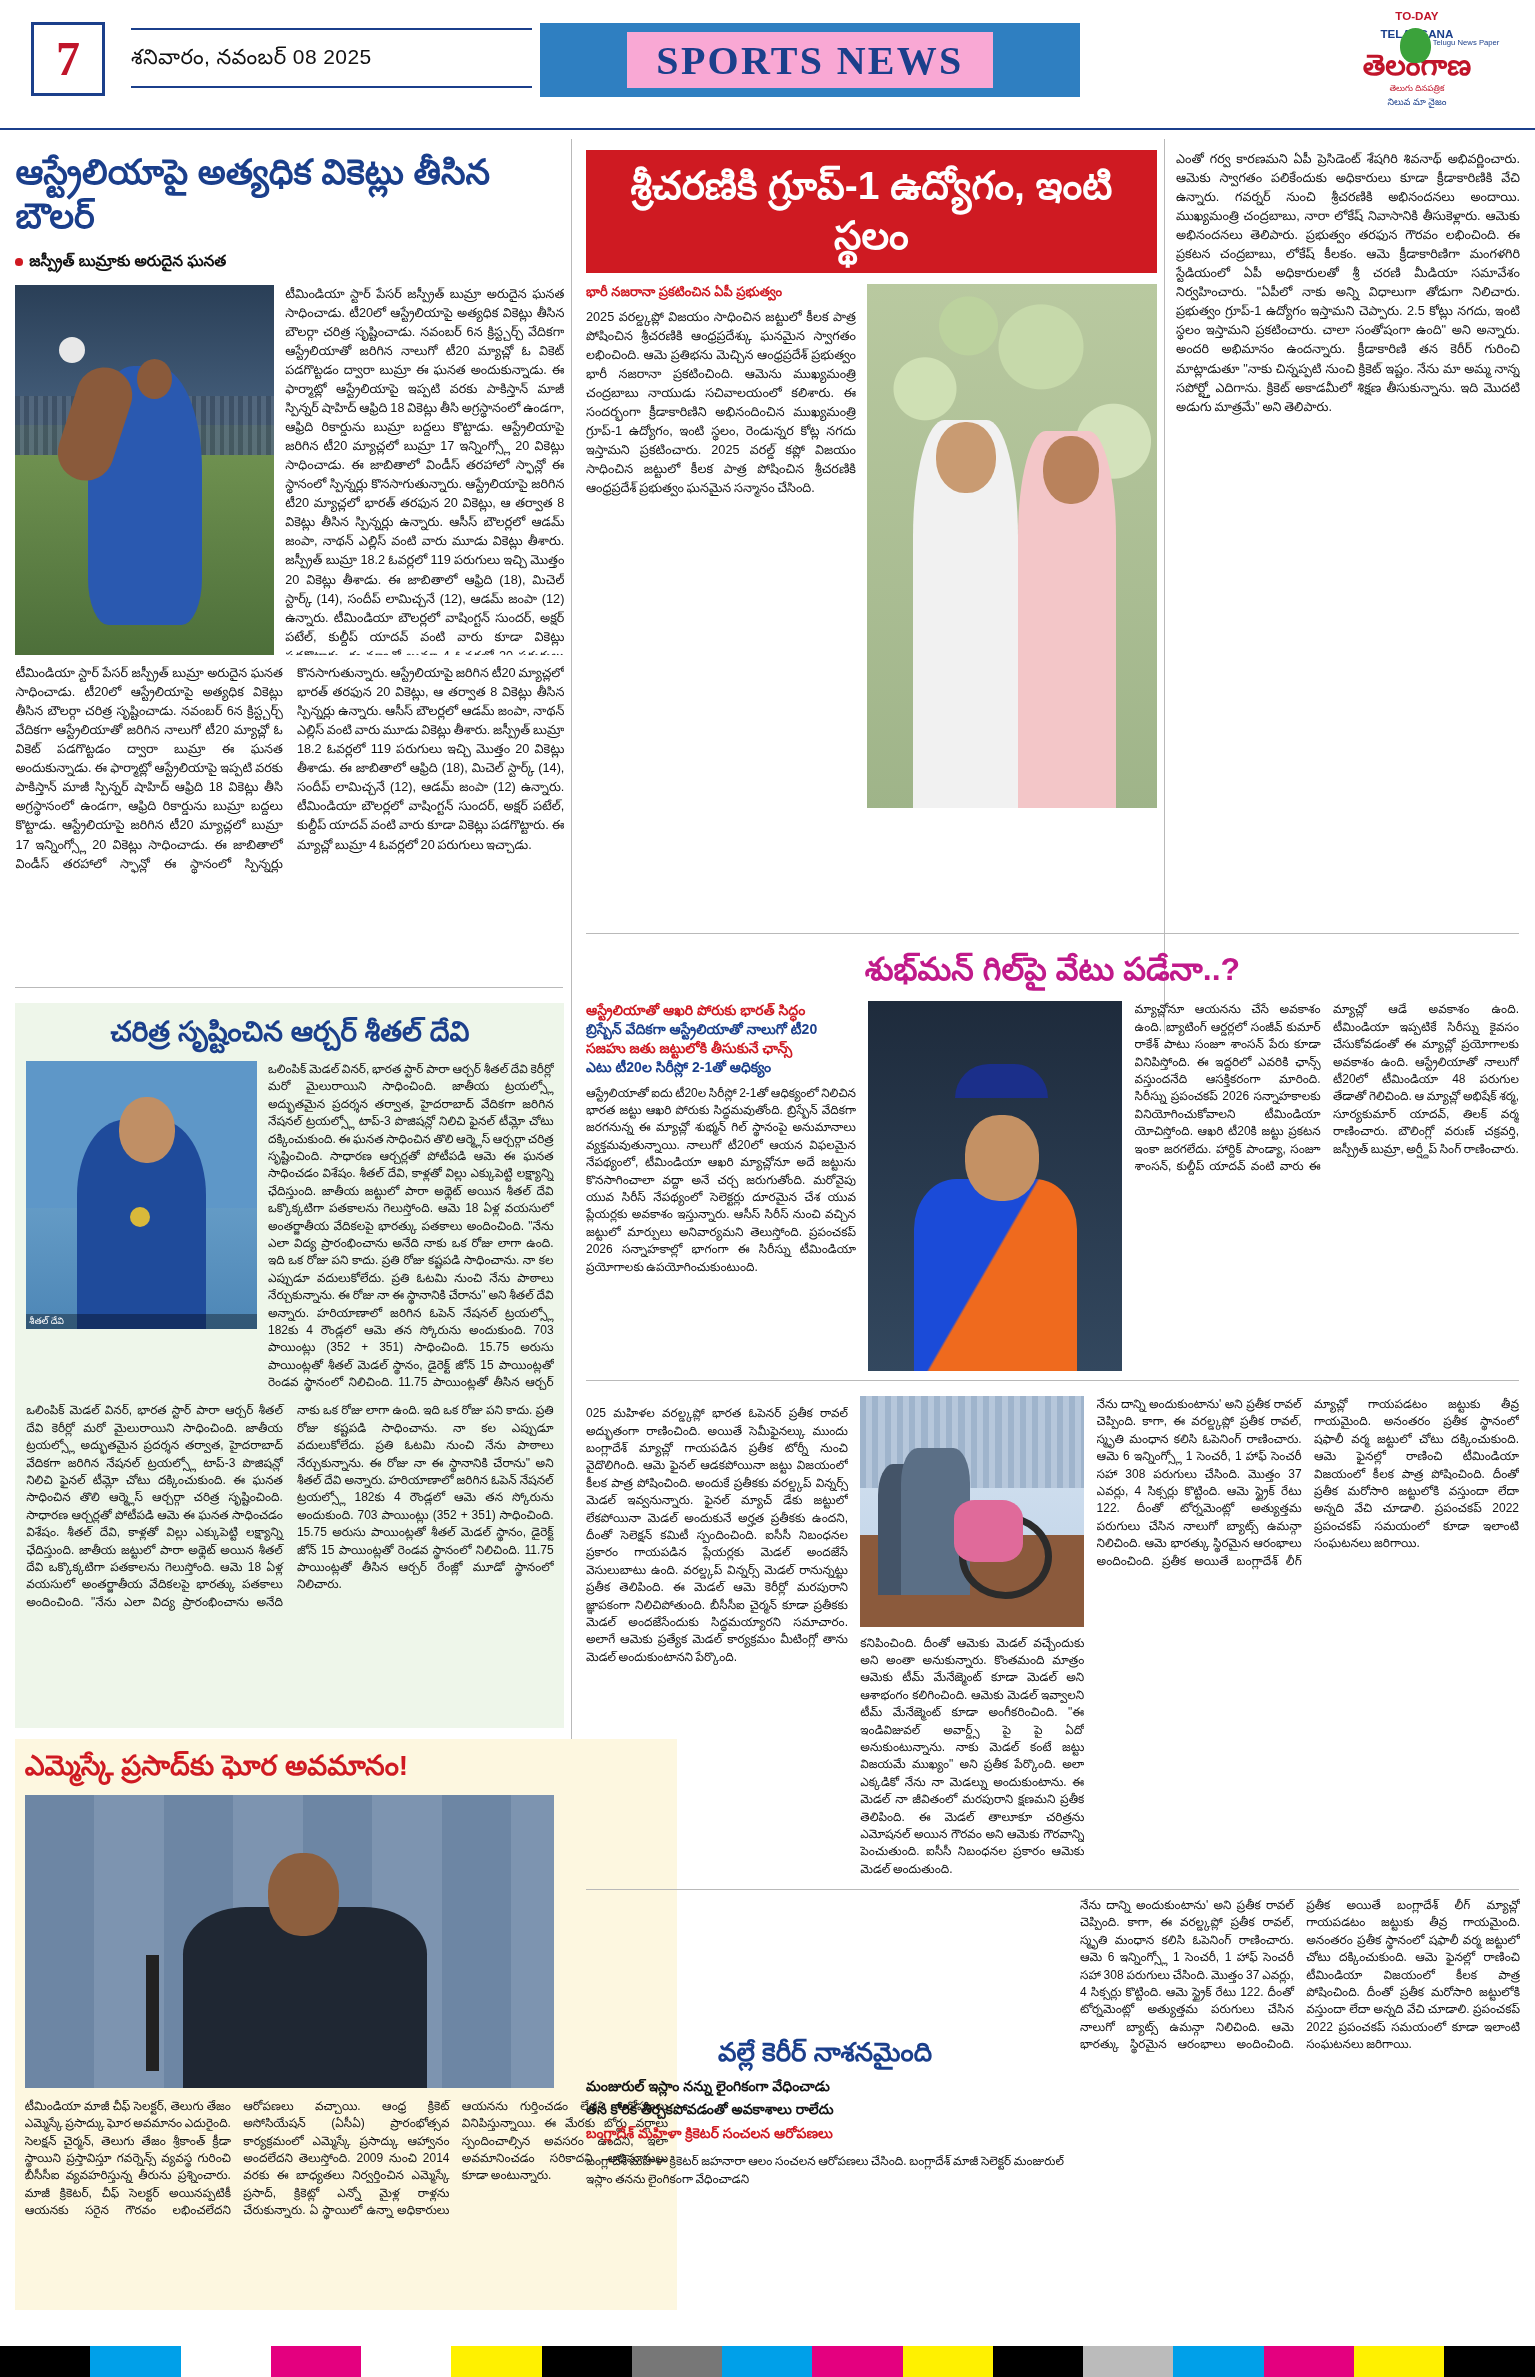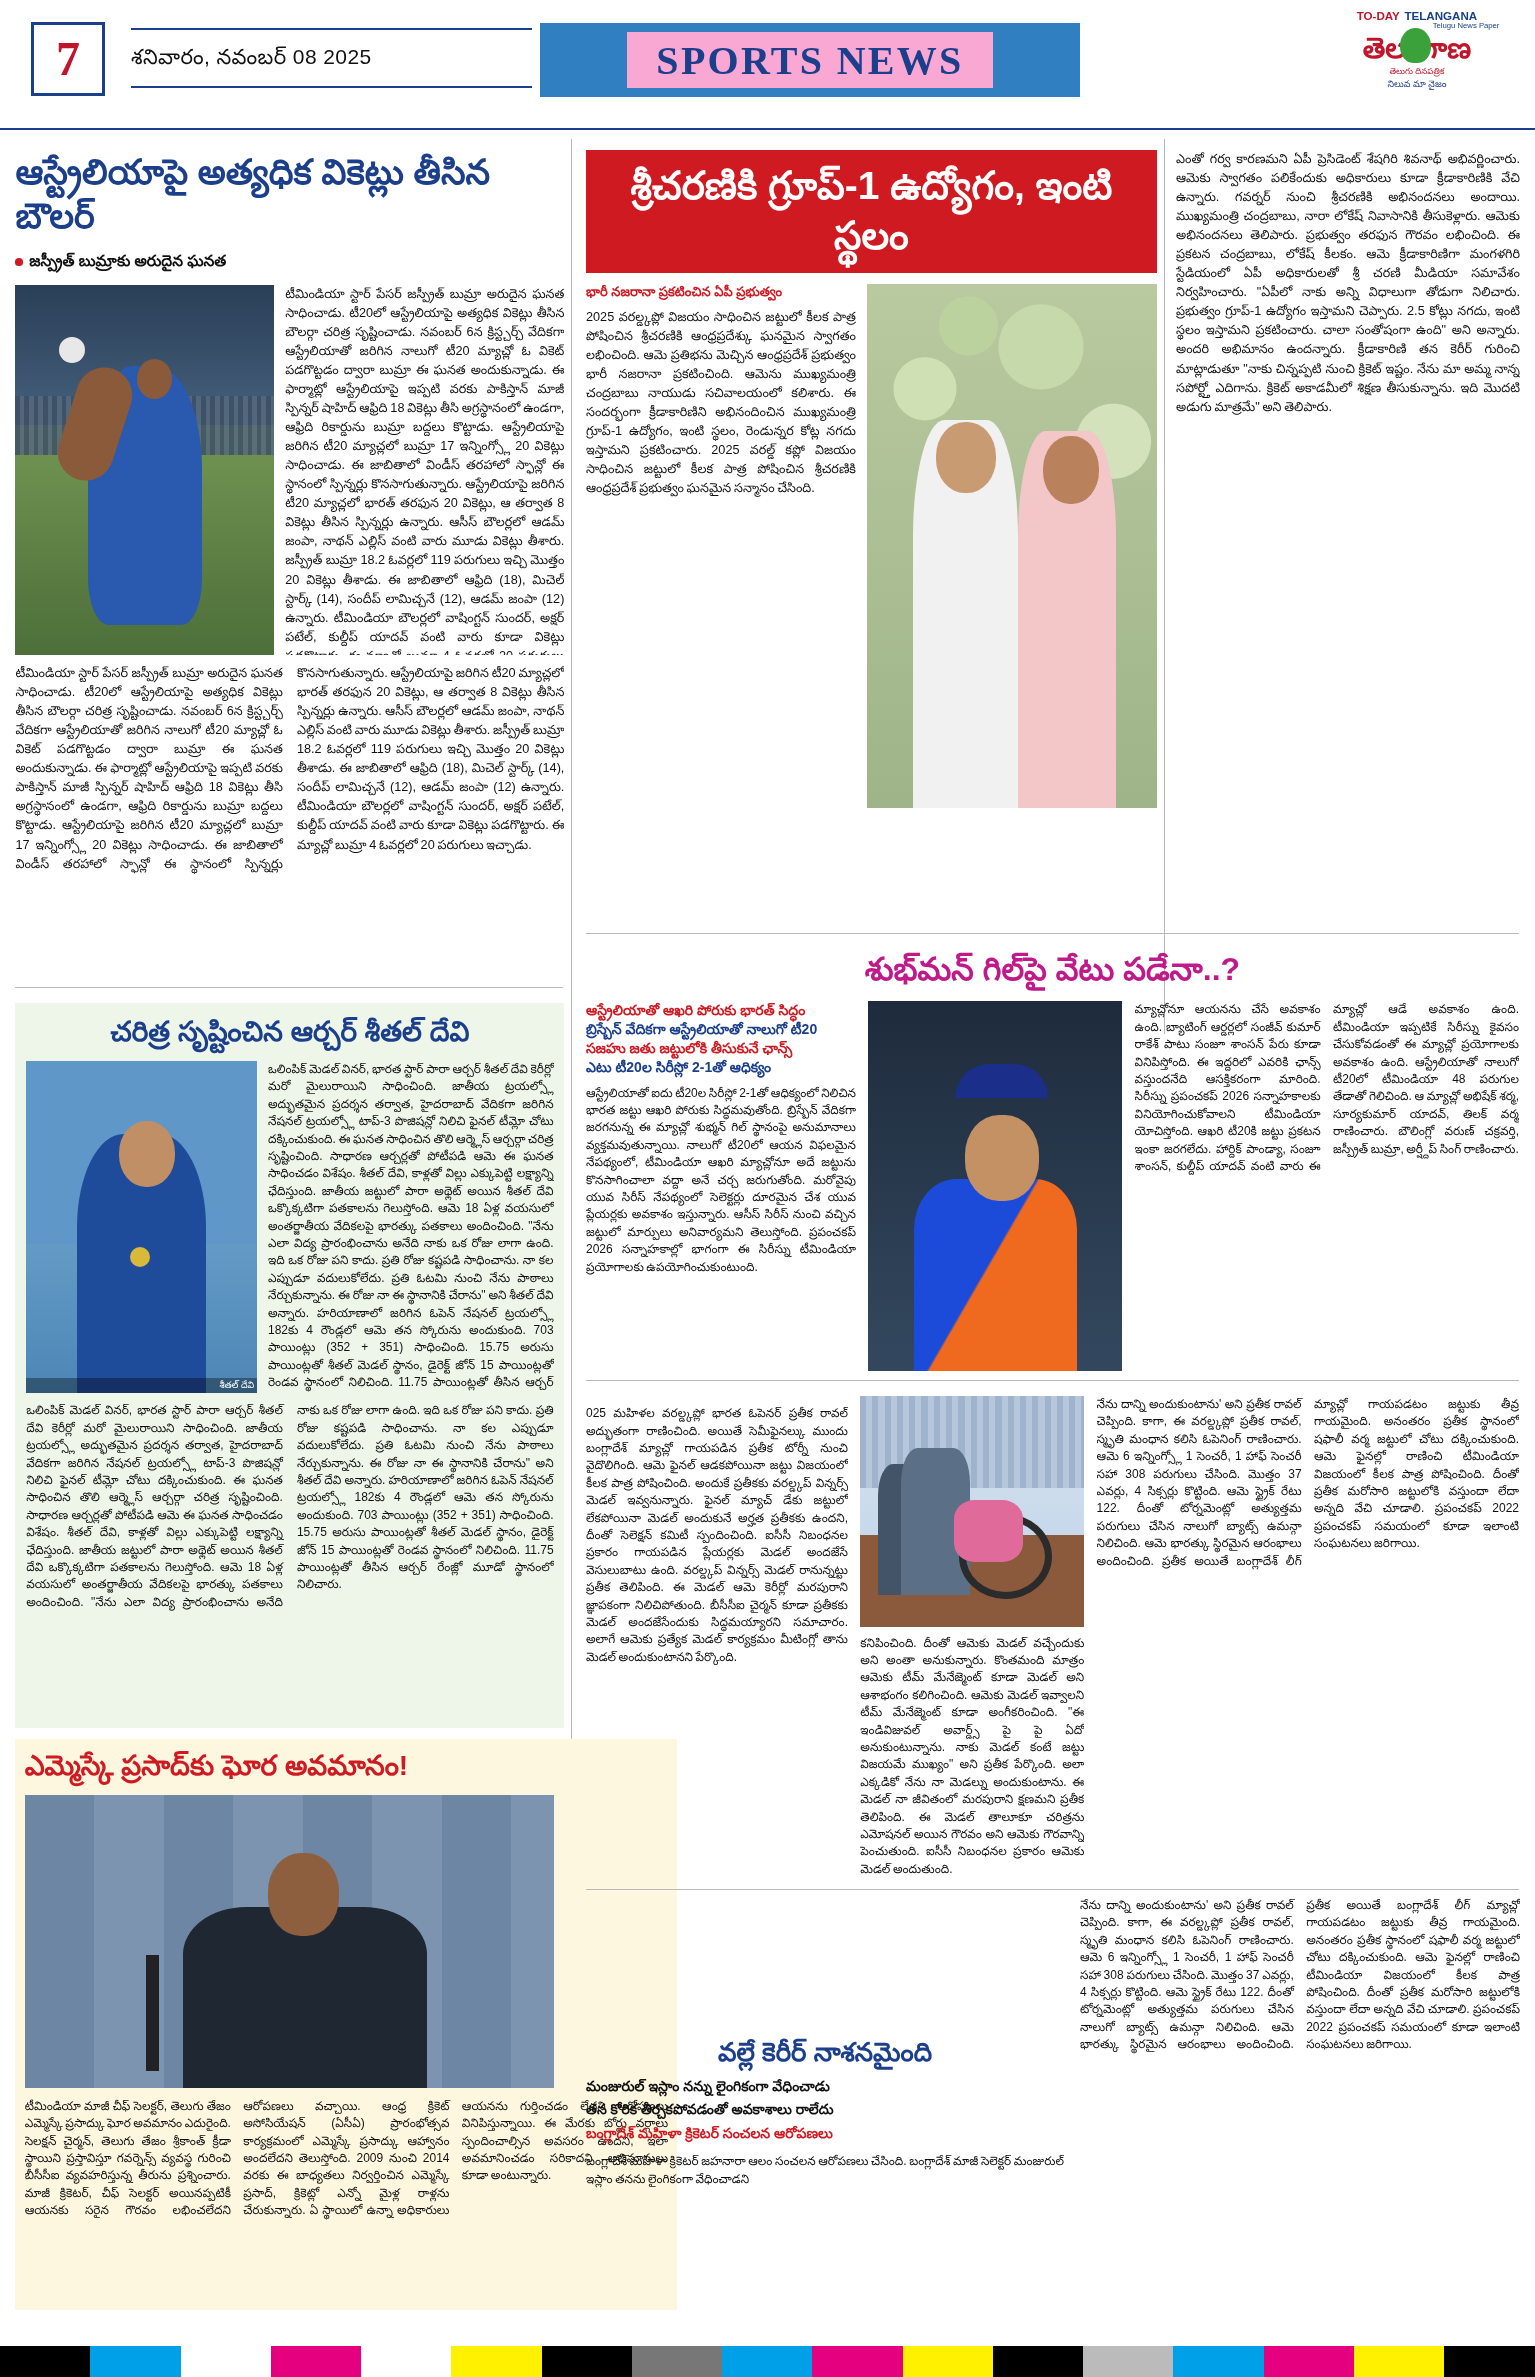--- a/index.html
+++ b/index.html
@@ -74,21 +74,21 @@
     font-weight: 600;
   }
   .logo-box {
     position: absolute;
     right: 21.6px; top: 9.3px;
     width: 193px; height: 108px;
     text-align: center;
   }
   .logo-top {
     display: flex; justify-content: center; gap: 4.6px;
-    font-size: 11.6px; font-weight: bold;
+    font-size: 11.6px; font-weight: bold; flex-direction: column;
   }
   .logo-top .l { color: #c0152a; }
   .logo-top .r { color: #1b3f8b; }
   .logo-main {
     color: #c0152a;
     font-size: 29px;
     font-weight: bold;
     margin-top: 3.1px;
     line-height: 1.05;
   }
@@ -278,21 +278,21 @@
       </div>
       <div class="body-txt" style="height:370px; overflow:hidden; flex:1;">టీమిండియా స్టార్ పేసర్ జస్ప్రీత్ బుమ్రా అరుదైన ఘనత సాధించాడు. టీ20లో ఆస్ట్రేలియాపై అత్యధిక వికెట్లు తీసిన బౌలర్గా చరిత్ర సృష్టించాడు. నవంబర్ 6న క్రిస్ట్చర్చ్ వేదికగా ఆస్ట్రేలియాతో జరిగిన నాలుగో టీ20 మ్యాచ్లో ఓ వికెట్ పడగొట్టడం ద్వారా బుమ్రా ఈ ఘనత అందుకున్నాడు. ఈ ఫార్మాట్లో ఆస్ట్రేలియాపై ఇప్పటి వరకు పాకిస్తాన్ మాజీ స్పిన్నర్ షాహిద్ ఆఫ్రిది 18 వికెట్లు తీసి అగ్రస్థానంలో ఉండగా, ఆఫ్రిది రికార్డును బుమ్రా బద్దలు కొట్టాడు. ఆస్ట్రేలియాపై జరిగిన టీ20 మ్యాచ్లలో బుమ్రా 17 ఇన్నింగ్స్లో 20 వికెట్లు సాధించాడు. ఈ జాబితాలో విండీస్ తరహాలో స్ఫాన్లో ఈ స్థానంలో స్పిన్నర్లు కొనసాగుతున్నారు. ఆస్ట్రేలియాపై జరిగిన టీ20 మ్యాచ్లలో భారత్ తరఫున 20 వికెట్లు, ఆ తర్వాత 8 వికెట్లు తీసిన స్పిన్నర్లు ఉన్నారు. ఆసీస్ బౌలర్లలో ఆడమ్ జంపా, నాథన్ ఎల్లిస్ వంటి వారు మూడు వికెట్లు తీశారు. జస్ప్రీత్ బుమ్రా 18.2 ఓవర్లలో 119 పరుగులు ఇచ్చి మొత్తం 20 వికెట్లు తీశాడు. ఈ జాబితాలో ఆఫ్రిది (18), మిచెల్ స్టార్క్ (14), సందీప్ లామిచ్చనే (12), ఆడమ్ జంపా (12) ఉన్నారు. టీమిండియా బౌలర్లలో వాషింగ్టన్ సుందర్, అక్షర్ పటేల్, కుల్దీప్ యాదవ్ వంటి వారు కూడా వికెట్లు పడగొట్టారు. ఈ మ్యాచ్లో బుమ్రా 4 ఓవర్లలో 20 పరుగులు ఇచ్చాడు.</div>
     </div>
 
     <div class="body-txt" style="margin-top:9.3px; height:432px; overflow:hidden; column-count:2; column-gap:14px;">టీమిండియా స్టార్ పేసర్ జస్ప్రీత్ బుమ్రా అరుదైన ఘనత సాధించాడు. టీ20లో ఆస్ట్రేలియాపై అత్యధిక వికెట్లు తీసిన బౌలర్గా చరిత్ర సృష్టించాడు. నవంబర్ 6న క్రిస్ట్చర్చ్ వేదికగా ఆస్ట్రేలియాతో జరిగిన నాలుగో టీ20 మ్యాచ్లో ఓ వికెట్ పడగొట్టడం ద్వారా బుమ్రా ఈ ఘనత అందుకున్నాడు. ఈ ఫార్మాట్లో ఆస్ట్రేలియాపై ఇప్పటి వరకు పాకిస్తాన్ మాజీ స్పిన్నర్ షాహిద్ ఆఫ్రిది 18 వికెట్లు తీసి అగ్రస్థానంలో ఉండగా, ఆఫ్రిది రికార్డును బుమ్రా బద్దలు కొట్టాడు. ఆస్ట్రేలియాపై జరిగిన టీ20 మ్యాచ్లలో బుమ్రా 17 ఇన్నింగ్స్లో 20 వికెట్లు సాధించాడు. ఈ జాబితాలో విండీస్ తరహాలో స్ఫాన్లో ఈ స్థానంలో స్పిన్నర్లు కొనసాగుతున్నారు. ఆస్ట్రేలియాపై జరిగిన టీ20 మ్యాచ్లలో భారత్ తరఫున 20 వికెట్లు, ఆ తర్వాత 8 వికెట్లు తీసిన స్పిన్నర్లు ఉన్నారు. ఆసీస్ బౌలర్లలో ఆడమ్ జంపా, నాథన్ ఎల్లిస్ వంటి వారు మూడు వికెట్లు తీశారు. జస్ప్రీత్ బుమ్రా 18.2 ఓవర్లలో 119 పరుగులు ఇచ్చి మొత్తం 20 వికెట్లు తీశాడు. ఈ జాబితాలో ఆఫ్రిది (18), మిచెల్ స్టార్క్ (14), సందీప్ లామిచ్చనే (12), ఆడమ్ జంపా (12) ఉన్నారు. టీమిండియా బౌలర్లలో వాషింగ్టన్ సుందర్, అక్షర్ పటేల్, కుల్దీప్ యాదవ్ వంటి వారు కూడా వికెట్లు పడగొట్టారు. ఈ మ్యాచ్లో బుమ్రా 4 ఓవర్లలో 20 పరుగులు ఇచ్చాడు.</div>
   </div>
 
   <div class="col tint-green" style="left:15.4px; top:1003px; width:549px; height:725px; padding:10.8px;">
     <div class="hl-blue" style="font-size:28px; text-align:center;">చరిత్ర సృష్టించిన ఆర్చర్ శీతల్ దేవి</div>
     <div style="display:flex; gap:10.8px; margin-top:12.3px;">
-      <div class="photo ph-shital" style="width:231px;height:332px;flex:0 0 231px;text-align:right;">
+      <div class="photo ph-shital" style="width:231px;height:268px;flex:0 0 231px;">
         <div class="bgband"></div>
         <div class="person"></div>
         <div class="head"></div>
         <div class="medal"></div>
         <div class="cap">శీతల్ దేవి</div>
       </div>
       <div class="body-txt small" style="height:332px; overflow:hidden; flex:1;">ఒలింపిక్ మెడల్ వినర్, భారత స్టార్ పారా ఆర్చర్ శీతల్ దేవి కెరీర్లో మరో మైలురాయిని సాధించింది. జాతీయ ట్రయల్స్లో అద్భుతమైన ప్రదర్శన తర్వాత, హైదరాబాద్ వేదికగా జరిగిన నేషనల్ ట్రయల్స్లో టాప్-3 పొజిషన్లో నిలిచి ఫైనల్ టీమ్లో చోటు దక్కించుకుంది. ఈ ఘనత సాధించిన తొలి ఆర్మ్లెస్ ఆర్చర్గా చరిత్ర సృష్టించింది. సాధారణ ఆర్చర్లతో పోటీపడి ఆమె ఈ ఘనత సాధించడం విశేషం. శీతల్ దేవి, కాళ్లతో విల్లు ఎక్కుపెట్టి లక్ష్యాన్ని ఛేదిస్తుంది. జాతీయ జట్టులో పారా అథ్లెట్ అయిన శీతల్ దేవి ఒక్కొక్కటిగా పతకాలను గెలుస్తోంది. ఆమె 18 ఏళ్ల వయసులో అంతర్జాతీయ వేదికలపై భారత్కు పతకాలు అందించింది. "నేను ఎలా విద్య ప్రారంభించాను అనేది నాకు ఒక రోజు లాగా ఉంది. ఇది ఒక రోజు పని కాదు. ప్రతి రోజు కష్టపడి సాధించాను. నా కల ఎప్పుడూ వదులుకోలేదు. ప్రతి ఓటమి నుంచి నేను పాఠాలు నేర్చుకున్నాను. ఈ రోజు నా ఈ స్థానానికి చేరాను" అని శీతల్ దేవి అన్నారు. హరియాణాలో జరిగిన ఓపెన్ నేషనల్ ట్రయల్స్లో 182కు 4 రౌండ్లలో ఆమె తన స్కోరును అందుకుంది. 703 పాయింట్లు (352 + 351) సాధించింది. 15.75 అరుసు పాయింట్లతో శీతల్ మెడల్ స్థానం, డైరెక్ట్ జోన్ 15 పాయింట్లతో రెండవ స్థానంలో నిలిచింది. 11.75 పాయింట్లతో తీసిన ఆర్చర్ రేంజ్లో మూడో స్థానంలో నిలిచారు.</div>
     </div>
     <div class="body-txt small" style="margin-top:9.3px; height:332px; overflow:hidden; column-count:2; column-gap:14px;">ఒలింపిక్ మెడల్ వినర్, భారత స్టార్ పారా ఆర్చర్ శీతల్ దేవి కెరీర్లో మరో మైలురాయిని సాధించింది. జాతీయ ట్రయల్స్లో అద్భుతమైన ప్రదర్శన తర్వాత, హైదరాబాద్ వేదికగా జరిగిన నేషనల్ ట్రయల్స్లో టాప్-3 పొజిషన్లో నిలిచి ఫైనల్ టీమ్లో చోటు దక్కించుకుంది. ఈ ఘనత సాధించిన తొలి ఆర్మ్లెస్ ఆర్చర్గా చరిత్ర సృష్టించింది. సాధారణ ఆర్చర్లతో పోటీపడి ఆమె ఈ ఘనత సాధించడం విశేషం. శీతల్ దేవి, కాళ్లతో విల్లు ఎక్కుపెట్టి లక్ష్యాన్ని ఛేదిస్తుంది. జాతీయ జట్టులో పారా అథ్లెట్ అయిన శీతల్ దేవి ఒక్కొక్కటిగా పతకాలను గెలుస్తోంది. ఆమె 18 ఏళ్ల వయసులో అంతర్జాతీయ వేదికలపై భారత్కు పతకాలు అందించింది. "నేను ఎలా విద్య ప్రారంభించాను అనేది నాకు ఒక రోజు లాగా ఉంది. ఇది ఒక రోజు పని కాదు. ప్రతి రోజు కష్టపడి సాధించాను. నా కల ఎప్పుడూ వదులుకోలేదు. ప్రతి ఓటమి నుంచి నేను పాఠాలు నేర్చుకున్నాను. ఈ రోజు నా ఈ స్థానానికి చేరాను" అని శీతల్ దేవి అన్నారు. హరియాణాలో జరిగిన ఓపెన్ నేషనల్ ట్రయల్స్లో 182కు 4 రౌండ్లలో ఆమె తన స్కోరును అందుకుంది. 703 పాయింట్లు (352 + 351) సాధించింది. 15.75 అరుసు పాయింట్లతో శీతల్ మెడల్ స్థానం, డైరెక్ట్ జోన్ 15 పాయింట్లతో రెండవ స్థానంలో నిలిచింది. 11.75 పాయింట్లతో తీసిన ఆర్చర్ రేంజ్లో మూడో స్థానంలో నిలిచారు.</div>
   </div>

